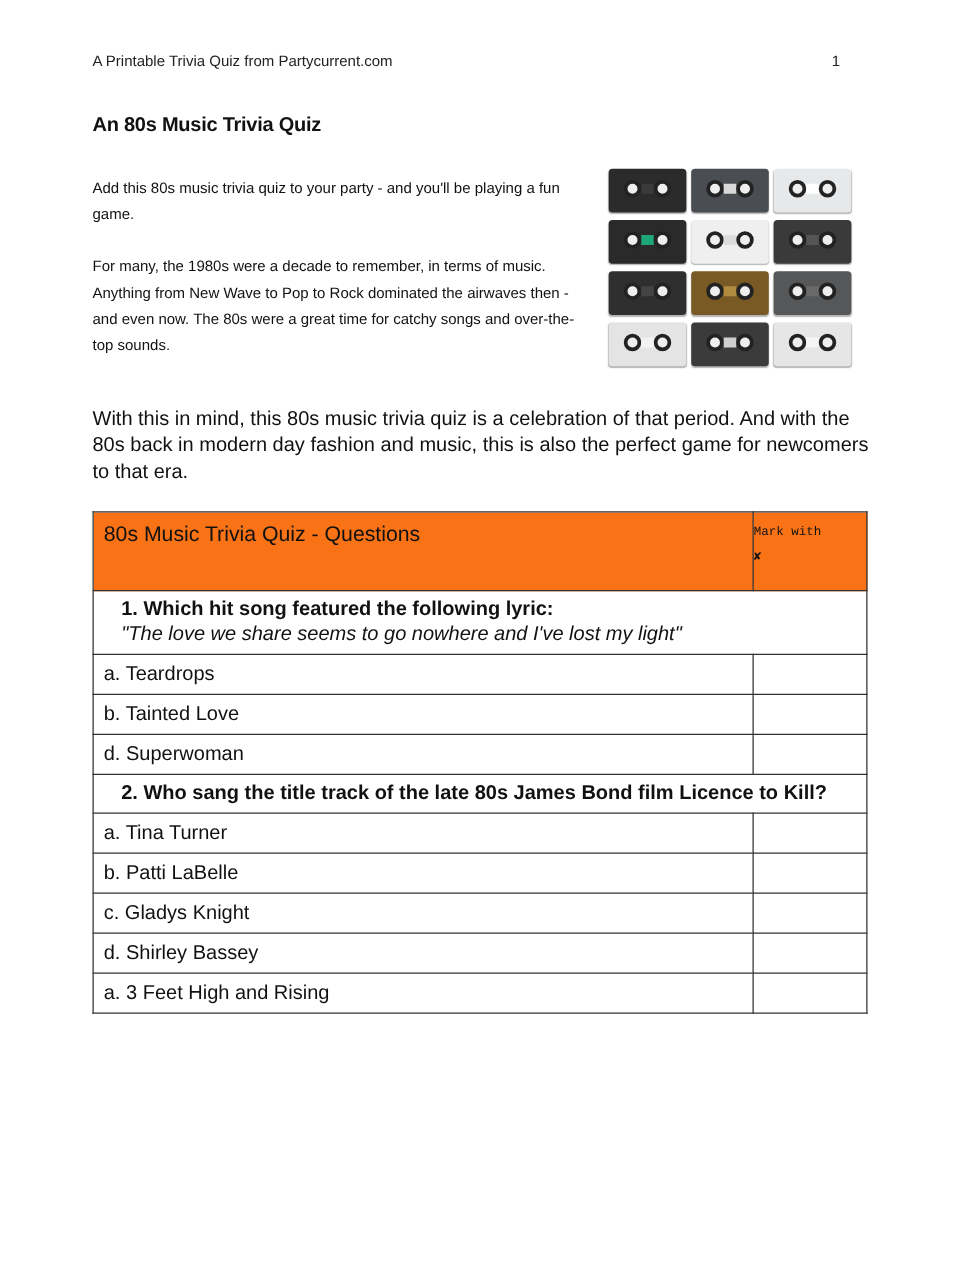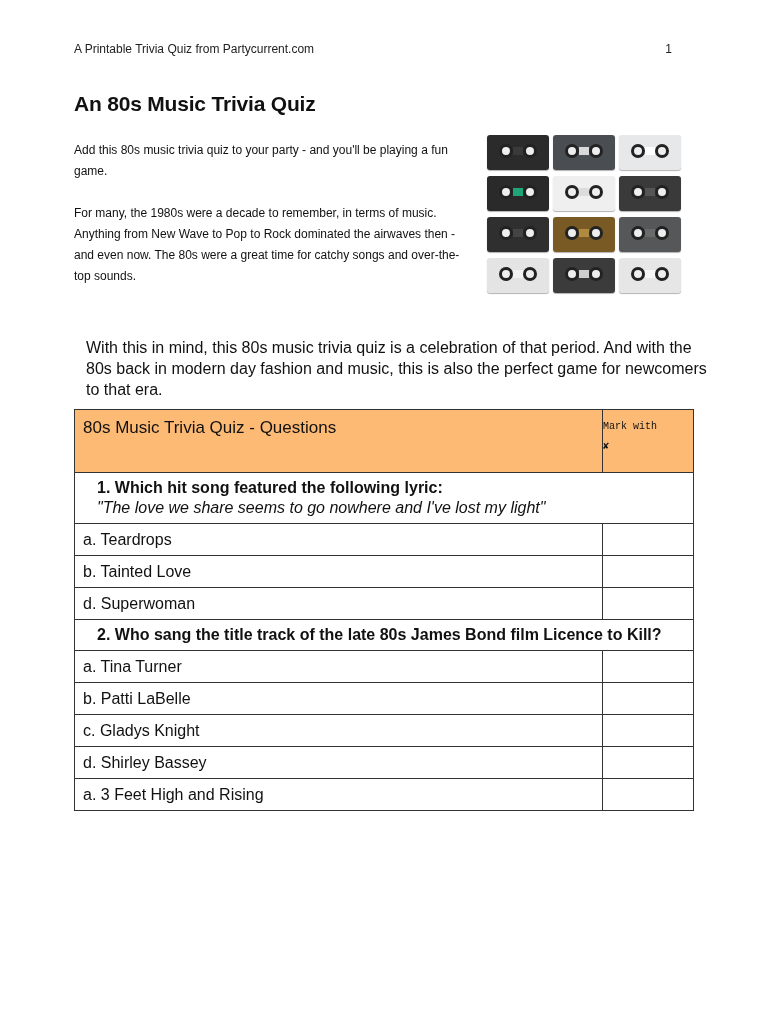--- a/index.html
+++ b/index.html
@@ -1,40 +1,40 @@
 <!DOCTYPE html>
 <html><head>
   <meta charset="utf-8">
   <style>
     html, body { margin: 0; padding: 0; background: #ffffff; }
     body { width: 768px; height: 1024px; position: relative; overflow: hidden;
            font-family: "Liberation Sans", sans-serif; color: #111; }
     .running-head { position: absolute; top: 42px; left: 74px; right: 96px;
                     font-size: 12px; display: flex; justify-content: space-between; color: #222; gap: 39px; }
     .title { position: absolute; top: 92px; left: 74px; margin: 0;
-             font-size: 21px; font-weight: bold; letter-spacing: -0.2px; }
+             font-size: 16px; font-weight: bold; letter-spacing: -0.2px; }
     .intro { position: absolute; top: 140px; left: 74px; width: 400px;
              font-size: 12px; line-height: 21px; }
     .intro p { margin: 0 0 21px 0; }
     .full-para { position: absolute; top: 325px; left: 74px; width: 625px;
-                 font-size: 16px; line-height: 21px; margin: 12px; }
+                 font-size: 16px; line-height: 21px; margin: 0; }
     .cassettes { position: absolute; top: 135px; left: 487px; width: 210px; height: 166px;
                  display: grid; grid-template-columns: repeat(3, 62px); grid-template-rows: repeat(4, 35px);
                  column-gap: 4px; row-gap: 6px; }
     .cassette { border-radius: 3px; position: relative; box-shadow: 0 1px 1px rgba(0,0,0,0.3); }
     .cassette .reel { position: absolute; top: 9px; width: 14px; height: 14px; border-radius: 50%;
                       border: 3px solid #222; background: #eee; box-sizing: border-box; }
     .cassette .reel.l { left: 12px; }
     .cassette .reel.r { right: 12px; }
     .cassette .window { position: absolute; top: 12px; left: 26px; width: 10px; height: 8px; background: #bbb; }
     .quiz-table { position: absolute; top: 409px; left: 74px; width: 620px;
                   border-collapse: collapse; font-size: 16px; }
     .quiz-table td { border: 1.5px solid #333; padding: 0 8px; vertical-align: middle; }
     .quiz-table .mark-col { width: 90px; padding: 0; }
-    .header-row td { background: #fdba74; height: 54px; vertical-align: top; }
+    .header-row td { background: #f97316; height: 54px; vertical-align: top; }
     .header-title { font-size: 17px; padding-top: 8px !important; }
     .header-mark { text-align: left; font-size: 10px; padding-top: 7px !important; line-height: 20px; font-family: Liberation Mono, monospace; }
     .question-row td { padding-top: 5px; padding-bottom: 5px; line-height: 20px; padding-left: 22px; }
     .q-text { font-weight: bold; }
     .q-lyric { font-style: italic; display: block; }
     .option-row td { height: 31px; }
   </style>
 </head>
 <body>
 

